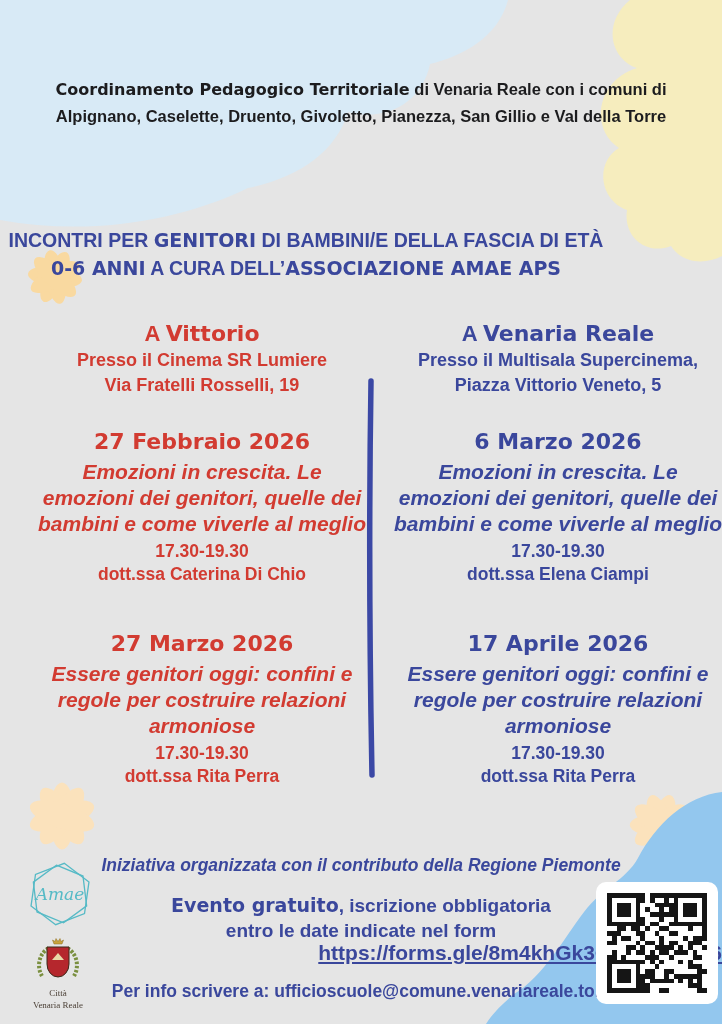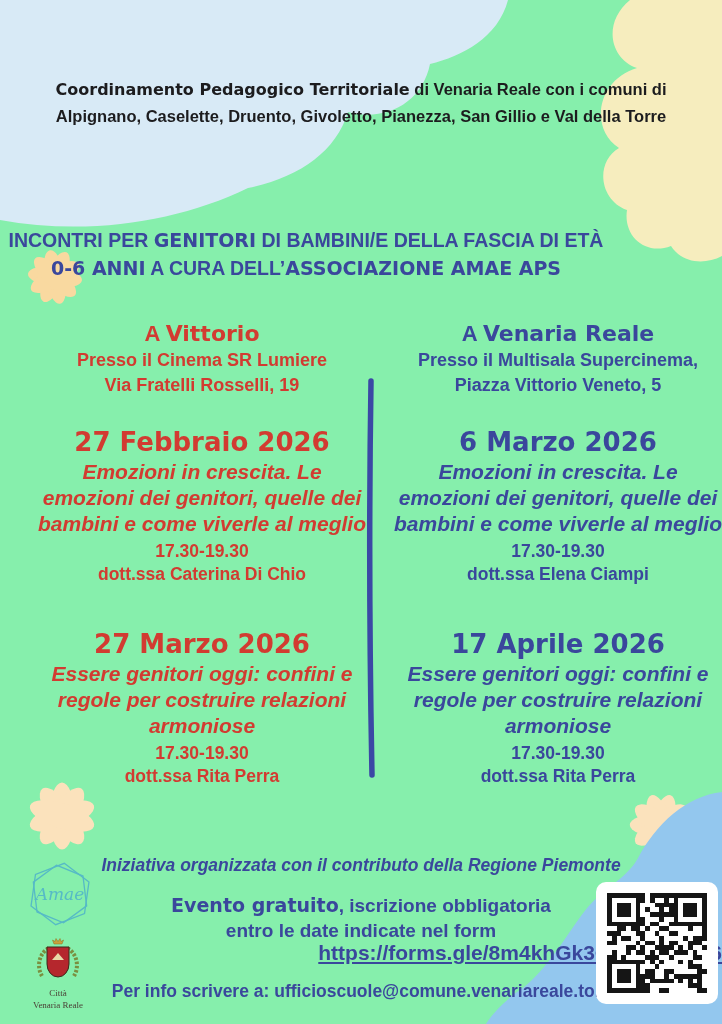--- a/index.html
+++ b/index.html
@@ -1,19 +1,19 @@
 <!DOCTYPE html>
 <html><head>
 <meta charset="utf-8">
 <title>Genitori si diventa</title>
 <style>
   html,body{margin:0;padding:0;background:#ffffff;}
   .page{
     position:relative;width:722px;height:1024px;overflow:hidden;
-    background:#86efac;font-family:"Liberation Sans",sans-serif;
+    background:#e5e5e5;font-family:"Liberation Sans",sans-serif;
   }
   .deco{position:absolute;z-index:0;pointer-events:none;}
   .chunky{font-family:"DejaVu Sans",sans-serif;font-weight:bold;}
 
   
   .top-note{
     position:absolute;z-index:1;top:76px;left:11px;width:700px;
     text-align:center;font-size:16.5px;line-height:26px;color:#1c1c1e;font-weight:600;
   }
   .top-note .chunky{font-size:16px;}
@@ -33,21 +33,21 @@
 
   
   .col{position:absolute;z-index:1;top:320px;width:332px;text-align:center;}
   .col-left{left:36px;color:#d23b31;}
   .col-right{left:392px;color:#3a479c;}
   .loc{font-size:22px;line-height:28px;font-weight:600;}
   .loc .chunky{font-size:22px;}
   .venue div{font-size:18px;line-height:25px;font-weight:bold;white-space:nowrap;}
   .event{margin-top:30px;}
   .event.second{margin-top:44px;}
-  .event .date{font-family:"DejaVu Sans",sans-serif;font-weight:bold;font-size:26px;line-height:28px;margin-bottom:3px;white-space:nowrap;}
+  .event .date{font-family:"DejaVu Sans",sans-serif;font-weight:bold;font-size:22px;line-height:28px;margin-bottom:3px;white-space:nowrap;}
   .event .etitle{font-style:italic;font-weight:bold;font-size:21px;line-height:26px;margin-bottom:3px;}
   .event .time{font-size:17.5px;line-height:23px;font-weight:bold;}
   .event .speaker{font-size:17.5px;line-height:23px;font-weight:bold;}
 
   .divider{position:absolute;z-index:1;left:363px;top:378px;}
 
   
   .f-note{
     position:absolute;z-index:1;top:855px;left:0;width:722px;text-align:center;
     color:#3a479c;font-size:17.5px;font-style:italic;font-weight:bold;

